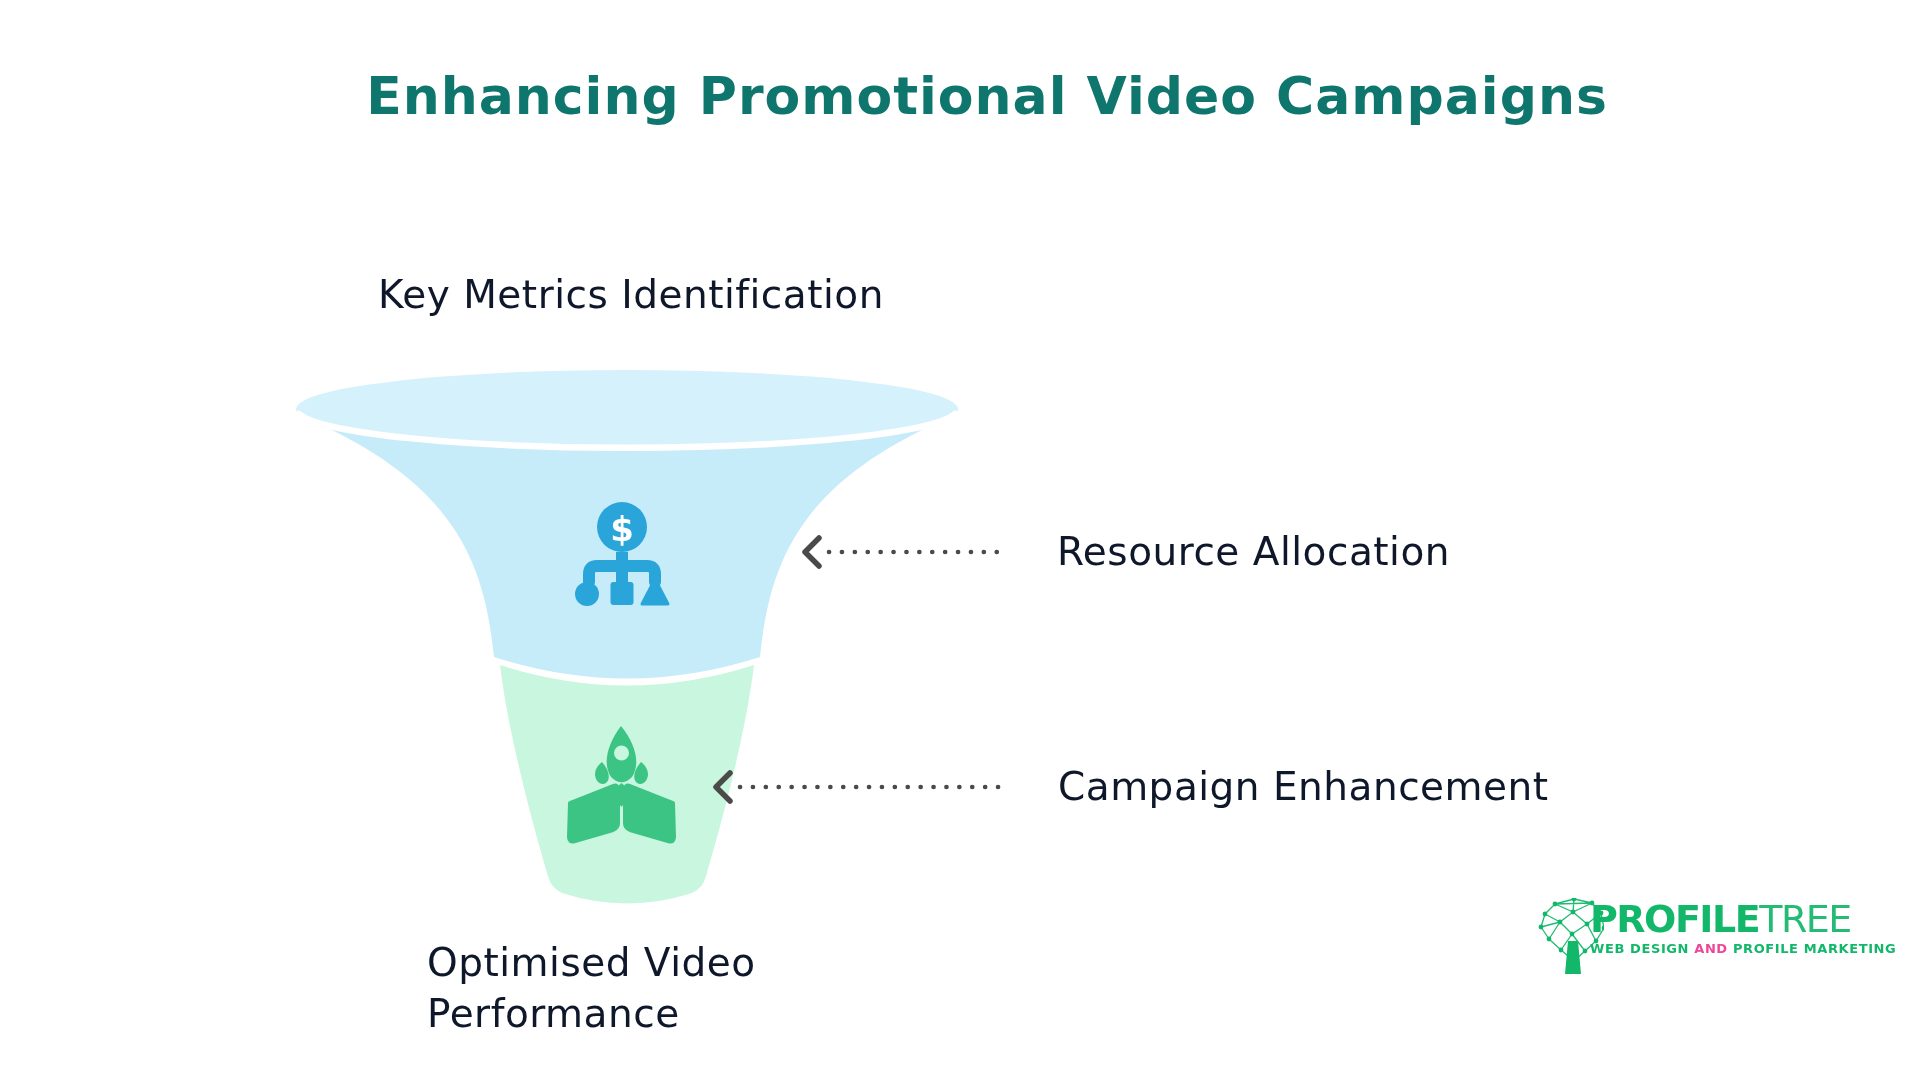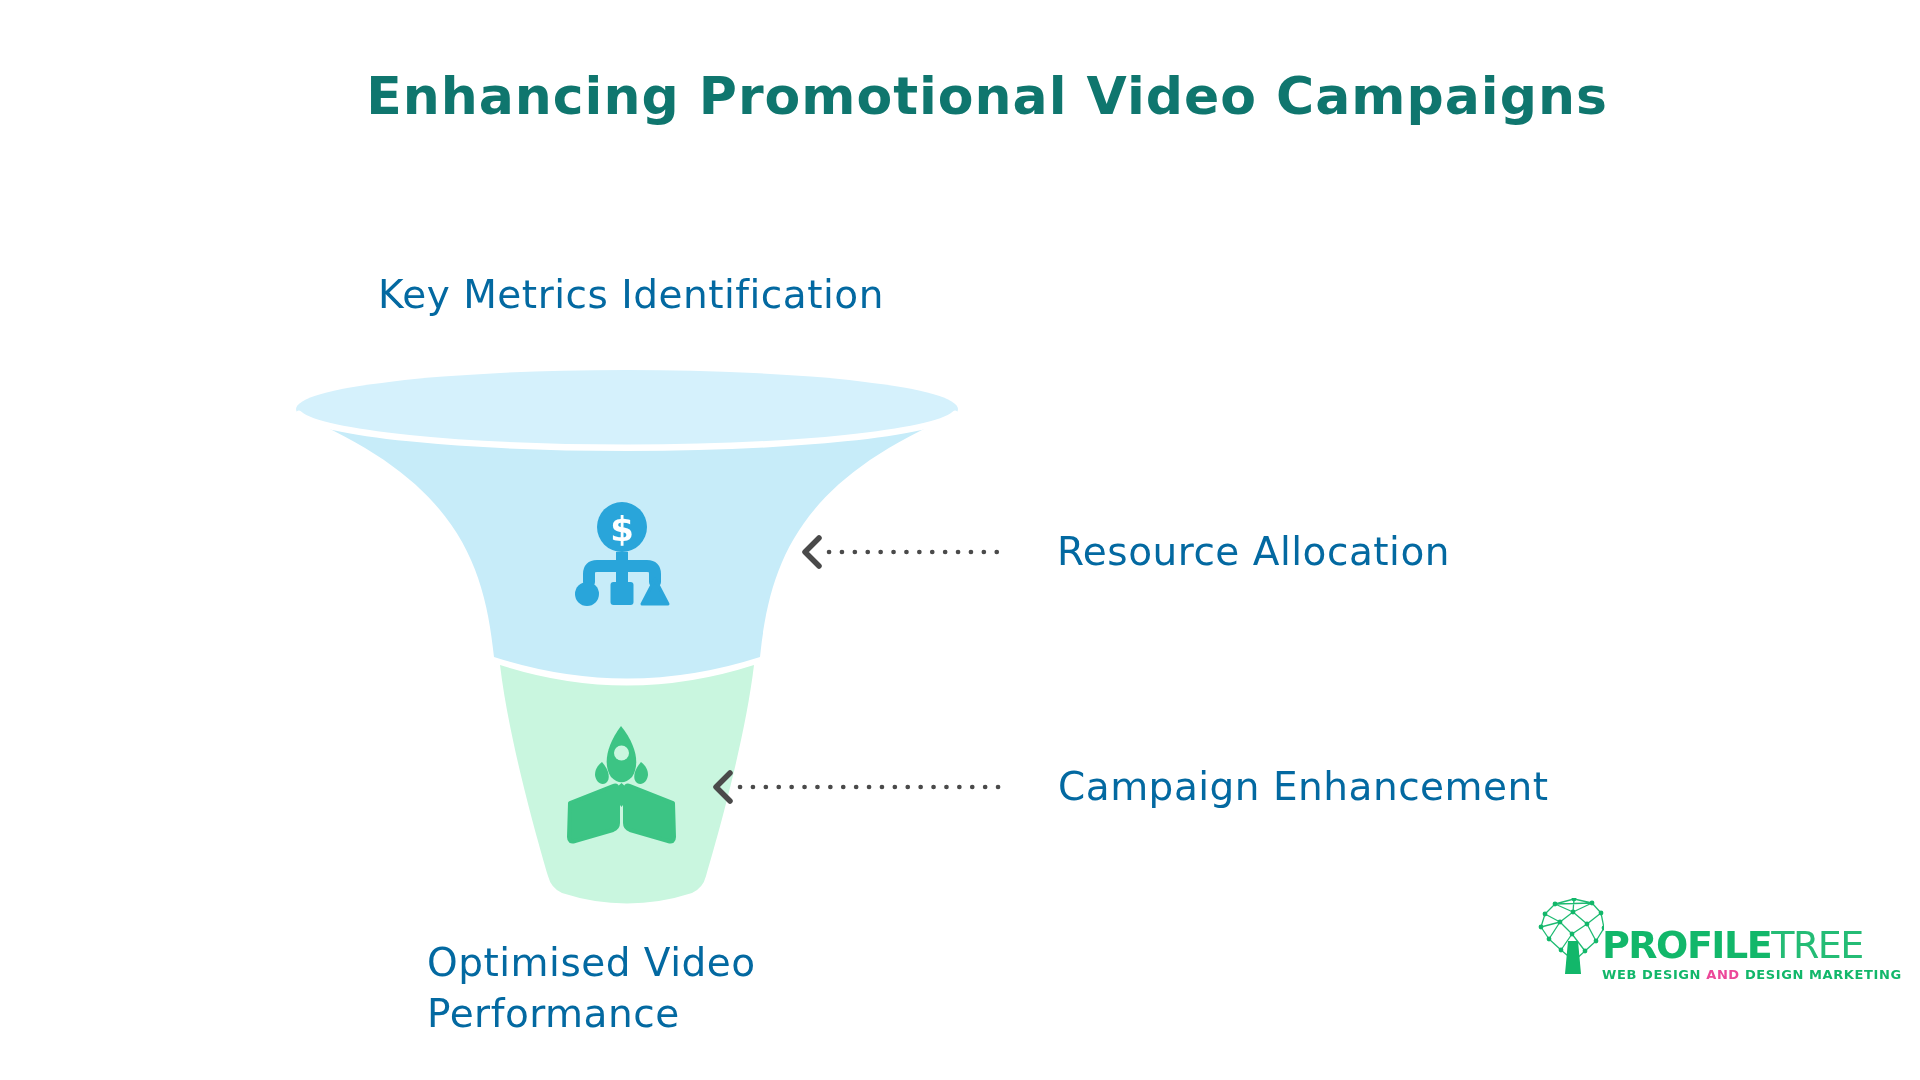--- a/index.html
+++ b/index.html
@@ -15,44 +15,43 @@
     position: absolute;
     left: 54px; right: 0; top: 66px;
     text-align: center;
     font-size: 52px;
     font-weight: 700;
     letter-spacing: 1px;
     color: #0f766e;
   }
   .label {
     position: absolute;
-    color: #0369a1;
+    color: #0f172a;
     font-size: 39px;
     font-weight: 500;
     letter-spacing: 0.5px;
     white-space: nowrap;
   }
   .label-top    { left: 331px; top: 272px; width: 600px; text-align: center; }
   .label-right-1{ left: 1057px; top: 552px; transform: translateY(-52%); }
   .label-right-2{ left: 1058px; top: 787px; transform: translateY(-52%); }
   .label-bottom {
     left: 427px; top: 938px; width: 382px;
     text-align: left; white-space: normal; line-height: 1.3;
   }
   .funnel-svg { position: absolute; left: 0; top: 0; }
   .logo {
     position: absolute;
     left: 1534px; top: 898px;
     width: 330px; height: 80px;
   }
   .logo-tree-svg { position: absolute; left: 0; top: 0; }
   .logo-text {
-    position: absolute; left: 68px; top: 2px;
+    position: absolute; left: 56px; top: 2px;
     color: #12b76a;
-    margin-top: 26px;
   }
   .brand {
     font-size: 38px;
     line-height: 38px;
     letter-spacing: -1.5px;
     white-space: nowrap;
   }
   .brand-bold  { font-weight: 800; }
   .brand-light { font-weight: 500; opacity: 0.92; }
   .tagline {
@@ -168,18 +167,18 @@
       </g>
       <path d="M 1562 938 L 1572 938 L 1575 971 L 1559 971 Z" fill="#12b76a"></path>
     </svg>
     <div class="logo-text">
       <div class="brand">
         <span class="brand-bold">PROFILE</span><span class="brand-light">TREE</span>
       </div>
       <div class="tagline">
         <span>WEB DESIGN</span>
         <span class="and">AND</span>
-        <span>DESIGN MARKETING</span>
+        <span>PROFILE MARKETING</span>
       </div>
     </div>
   </div>
 
 </div>
 
 </body></html>

